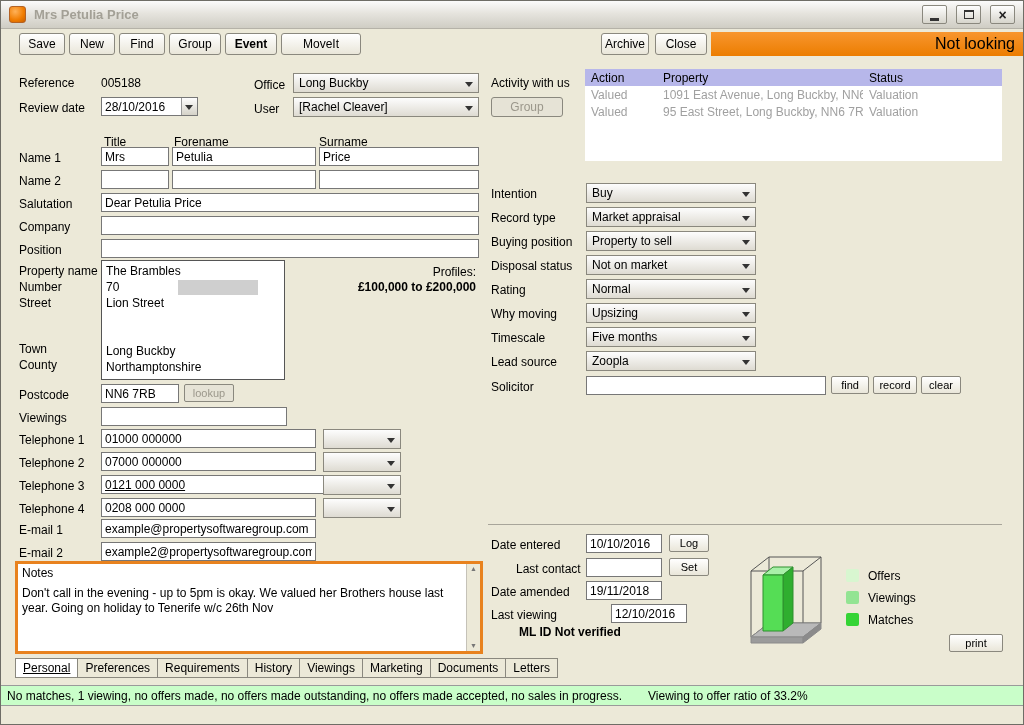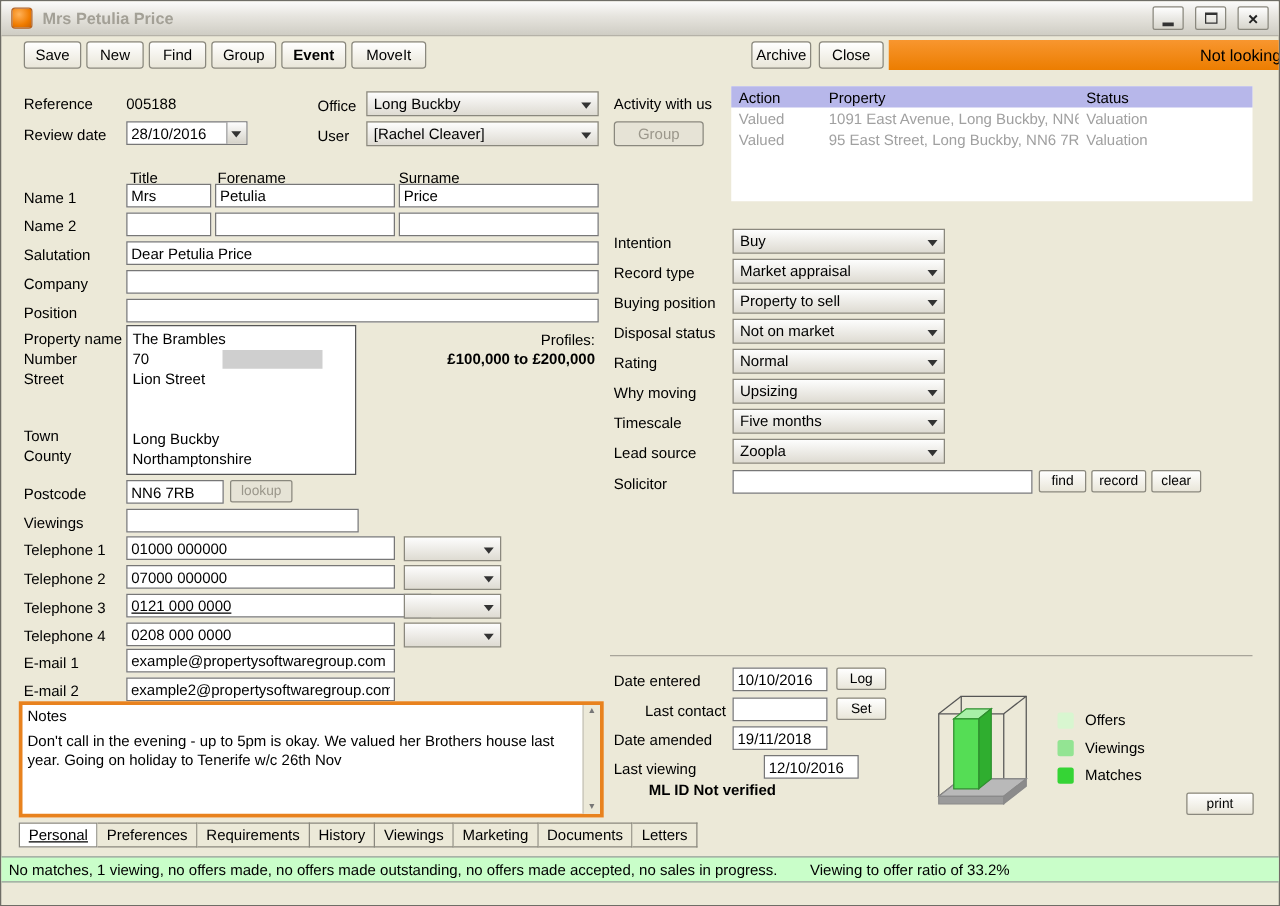--- a/index.html
+++ b/index.html
@@ -44,21 +44,21 @@
   .datecombo { position:absolute; height:19px; border:1px solid #777; background:#fff;
     display:flex; align-items:stretch; }
   .datecombo .dval { flex:1; padding:0 3px; display:flex; align-items:center; }
   .datecombo .dbtn { width:16px; background:linear-gradient(#fdfdfd,#d5d2c8);
     border-left:1px solid #999; position:relative; cursor:pointer; }
   .datecombo .dbtn::after { content:""; position:absolute; left:3px; top:7px;
     border-left:4px solid transparent; border-right:4px solid transparent;
     border-top:5px solid #333; }
   .banner { position:absolute; left:710px; top:31px; width:314px; height:24px;
     background:linear-gradient(180deg,#f8962f,#ec7d00); display:flex; align-items:center;
-    justify-content:flex-end; font-size:13px; color:#000; }
+    justify-content:flex-end; padding-right:10px; font-size:16px; color:#000; }
   
   .addrbox { position:absolute; left:100px; top:259px; width:184px; height:120px;
     background:#fff; border:1px solid #555; padding:2px 4px; line-height:16px; }
   .addrline { height:16px; white-space:nowrap; overflow:hidden; }
   .graysel { position:absolute; left:76px; top:19px; width:80px; height:15px; background:#cfcfcf; }
   
   .acttable { position:absolute; left:584px; top:68px; width:417px; height:92px; background:#fff; }
   .actrow { display:grid; grid-template-columns:72px 206px 1fr; height:17px; align-items:center; }
   .actrow.header { background:#b7b7ea; }
   .actrow .cell { padding:0 6px; white-space:nowrap; overflow:hidden; }
@@ -68,21 +68,21 @@
     background:#fff; border:3px solid #e8821e; }
   .notesbox .ntitle { position:absolute; left:4px; top:2px; }
   .notesbox .ntext { position:absolute; left:4px; top:22px; width:434px; line-height:15px; }
   .nscroll { position:absolute; right:0; top:0; bottom:0; width:14px; background:#ece9d8;
     border-left:1px solid #c5c2b8; display:flex; flex-direction:column;
     justify-content:space-between; align-items:center; padding:1px 0; }
   .nscroll .sarrow { font-size:7px; color:#777; line-height:8px; }
   .sep { position:absolute; background:#a8a59a; }
   
   .chart { position:absolute; left:740px; top:550px; }
-  .legendrow { position:absolute; left:845px; display:flex; align-items:flex-end; gap:9px; }
+  .legendrow { position:absolute; left:845px; display:flex; align-items:flex-start; gap:9px; }
   .swatch { width:13px; height:13px; border-radius:2px; flex:none; }
   
   .tabs { position:absolute; left:14px; top:657px; display:flex; }
   .tab { height:20px; padding:0 7px; border:1px solid #8a887e; border-left-width:0;
     display:flex; align-items:center; background:#ece9d8; cursor:pointer; white-space:nowrap; }
   .tab:first-child { border-left-width:1px; }
   .tab.active { background:#fff; text-decoration:underline; }
   
   .statusbar { position:absolute; left:0; top:684px; width:1024px; height:21px;
     background:#c9fec9; border-top:1px solid #9a9a9a; border-bottom:1px solid #9a9a9a;
@@ -109,21 +109,21 @@
           <div class="glyph-close">×</div>
         </div>
     </div>
   </div>
 
   <div class="btn" style="left:18px;top:32px;width:46px">Save</div>
   <div class="btn" style="left:68px;top:32px;width:46px">New</div>
   <div class="btn" style="left:118px;top:32px;width:46px">Find</div>
   <div class="btn" style="left:168px;top:32px;width:52px">Group</div>
   <div class="btn bold" style="left:224px;top:32px;width:52px">Event</div>
-  <div class="btn" style="left:280px;top:32px;width:60px">MoveIt</div>
+  <div class="btn" style="left:280px;top:32px;width:80px">MoveIt</div>
   <div class="btn" style="left:600px;top:32px;width:48px">Archive</div>
   <div class="btn" style="left:654px;top:32px;width:52px">Close</div>
   <div class="banner">Not looking</div>
 
   <div class="lbl" style="left:18px;top:75px">Reference</div>
   <div class="lbl" style="left:100px;top:75px">005188</div>
   <div class="lbl" style="left:253px;top:77px">Office</div>
   <div class="combo" style="left:292px;top:72px;width:186px">
       <span>Long Buckby</span>
     </div>

